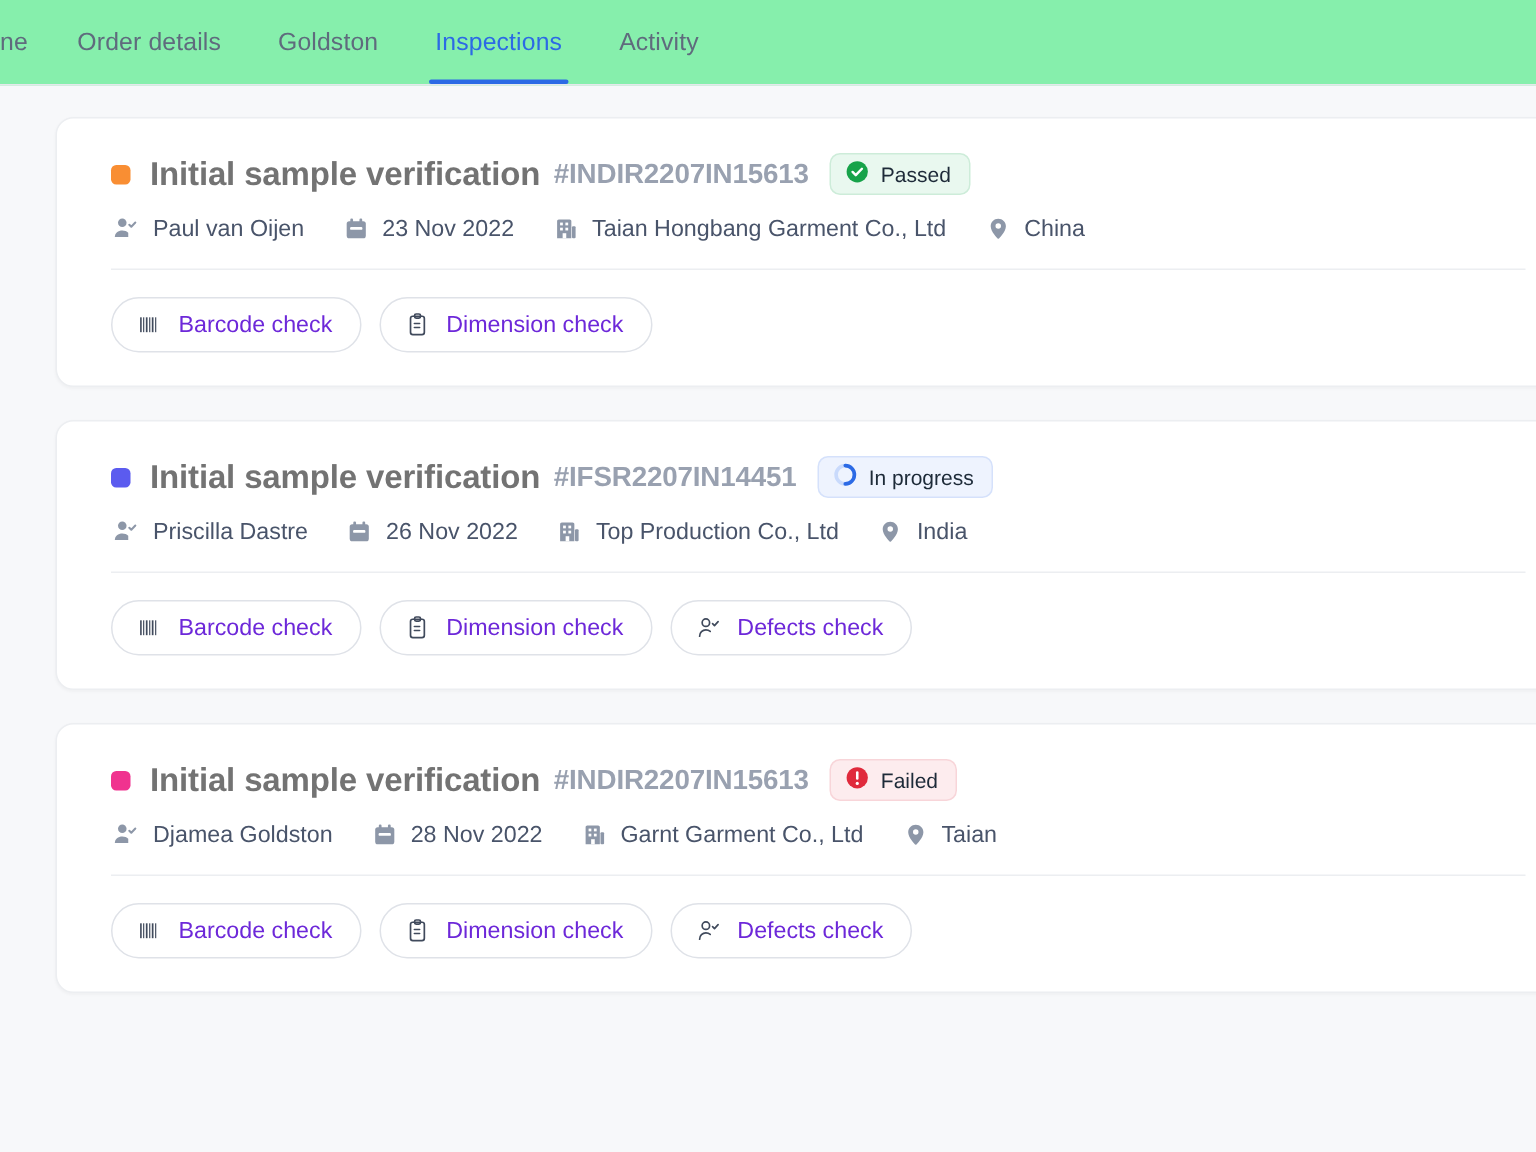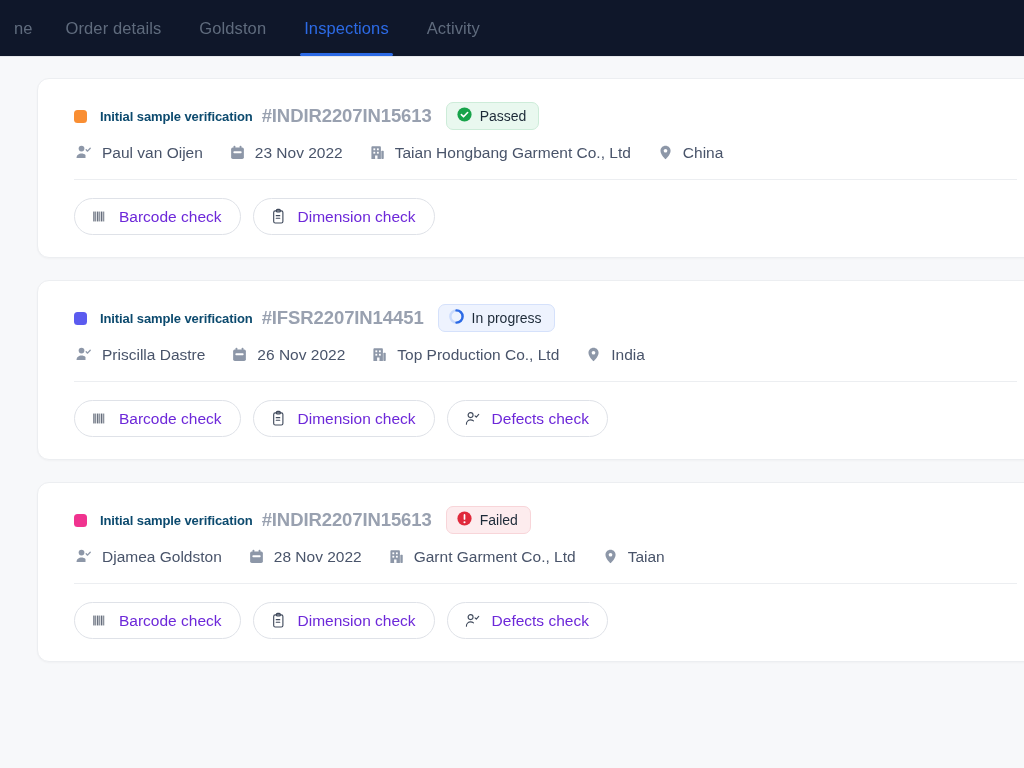--- a/index.html
+++ b/index.html
@@ -8,24 +8,24 @@
     background: #f7f8fa;
     font-family: "Liberation Sans", sans-serif;
     -webkit-font-smoothing: antialiased;
     overflow: hidden;
   }
 
   
   .tabbar {
     position: relative;
     height: 57px;
-    background: #0f172a;
+    background: #86efac;
     display: flex;
     align-items: flex-end;
-    padding-left: 14px;
+    padding-left: 0;
     border-bottom: 1px solid #e6e8ec;
   }
   .tabbar-inner {
     display: flex;
     align-items: center;
     height: 56px;
     gap: 0px;
   }
   .tab {
     position: relative;
@@ -85,23 +85,23 @@
     padding: 0 36px;
     gap: 0;
   }
   .marker {
     width: 13px; height: 13px;
     border-radius: 3.5px;
     flex: none;
     margin-right: 13px;
   }
   .card-title {
-    font-size: 13px;
+    font-size: 22px;
     font-weight: bold;
-    color: #0c4a6e;
+    color: #737373;
     letter-spacing: -0.1px;
     white-space: nowrap;
   }
   .card-ref {
     font-size: 18.5px;
     font-weight: bold;
     color: #99a1b0;
     letter-spacing: -0.1px;
     margin-left: 9px;
     white-space: nowrap;

